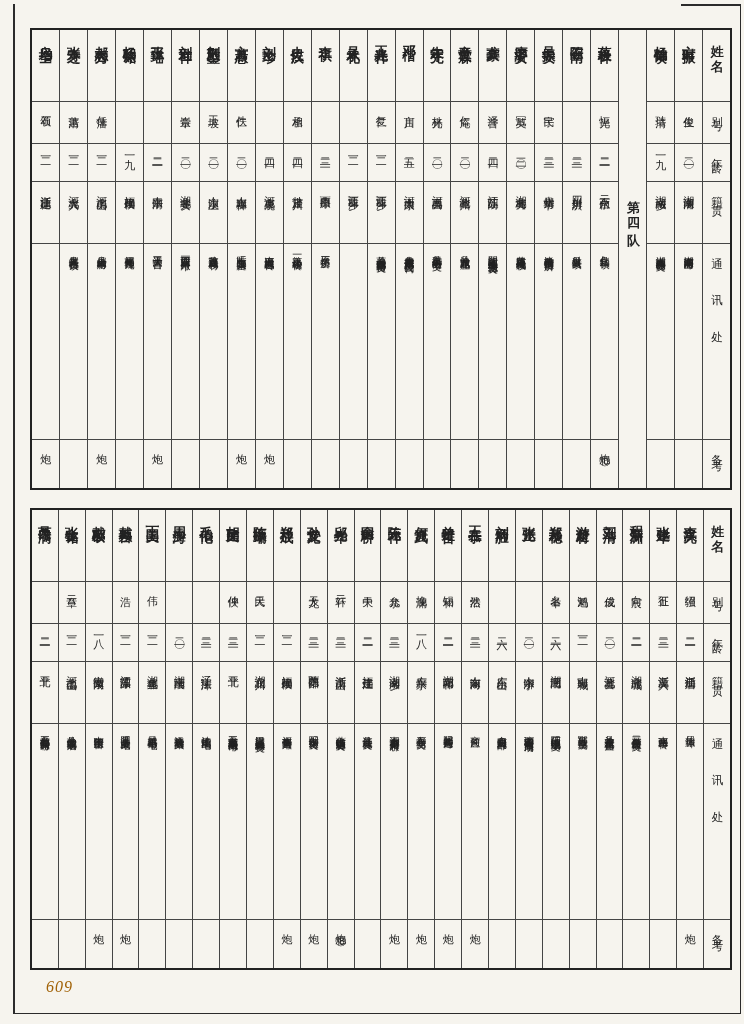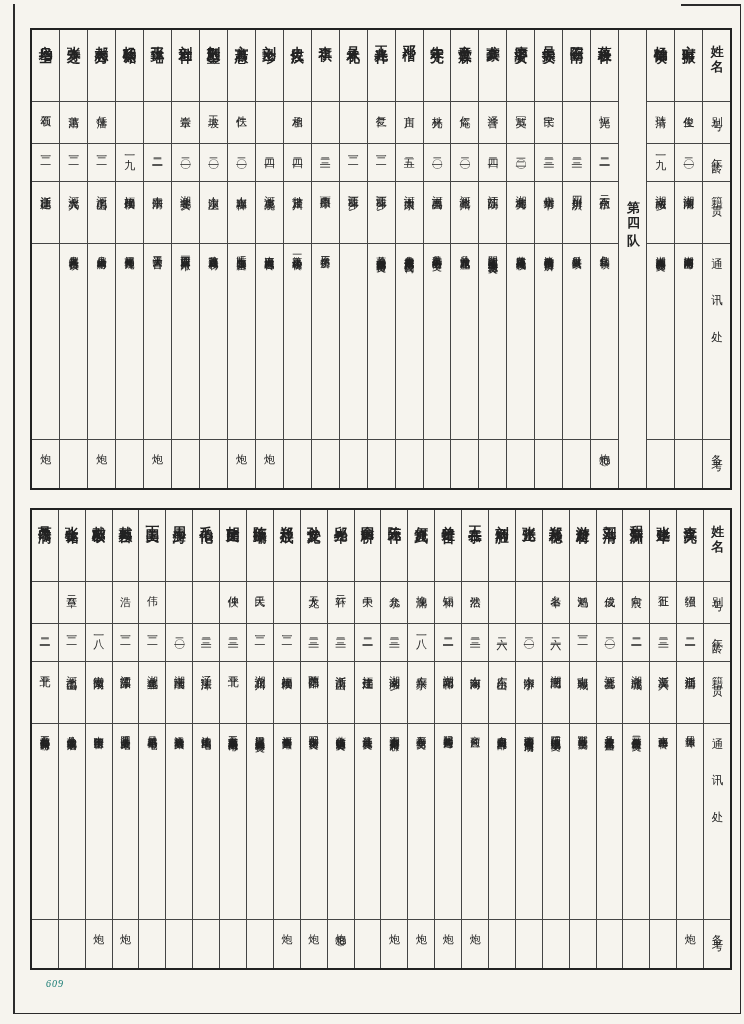--- a/index.html
+++ b/index.html
@@ -58,21 +58,21 @@
   .head .c-age .t     { letter-spacing:0.3em;  font-size:11.5px; }
   .head .c-native .t  { letter-spacing:0.9em;  font-size:11.5px; }
   .head .c-address .t { letter-spacing:3.2em;  font-size:11.5px; }
   .head .c-remark .t  { letter-spacing:0.5em;  font-size:11.5px; }
 
   .col-unit { align-items:center; }
   .col-unit .t { margin-top:160px; font-size:13px; font-weight:600; letter-spacing:1.3em; }
 
   .page-number {
     position:absolute; left:46px; top:978px;
-    font-size:10px; font-style:italic; letter-spacing:1px; color:#0f766e;
+    font-size:16px; font-style:italic; letter-spacing:1px; color:#a16207;
   }
 </style>
 </head>
 <body>
 
 <div class="paper">
   <div class="frame-left"></div>
   <div class="frame-right"></div>
   <div class="frame-bottom"></div>
   <div class="frame-topright"></div>

